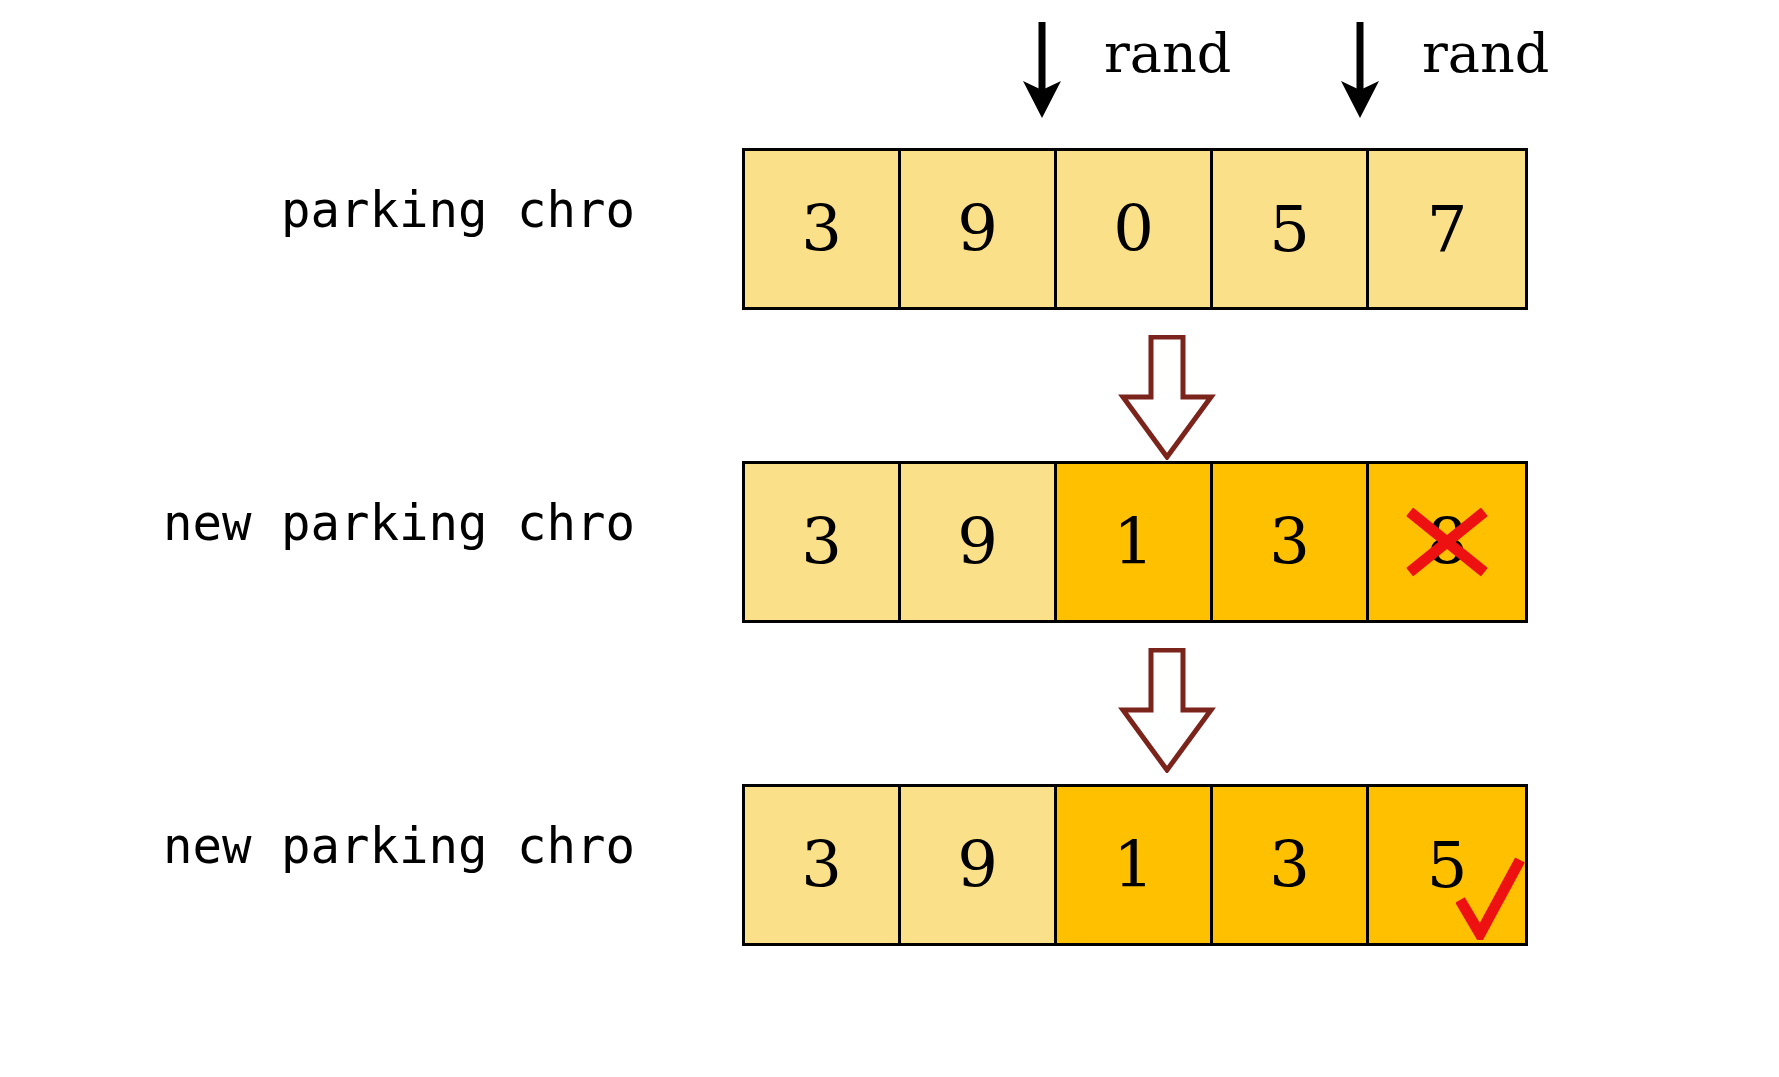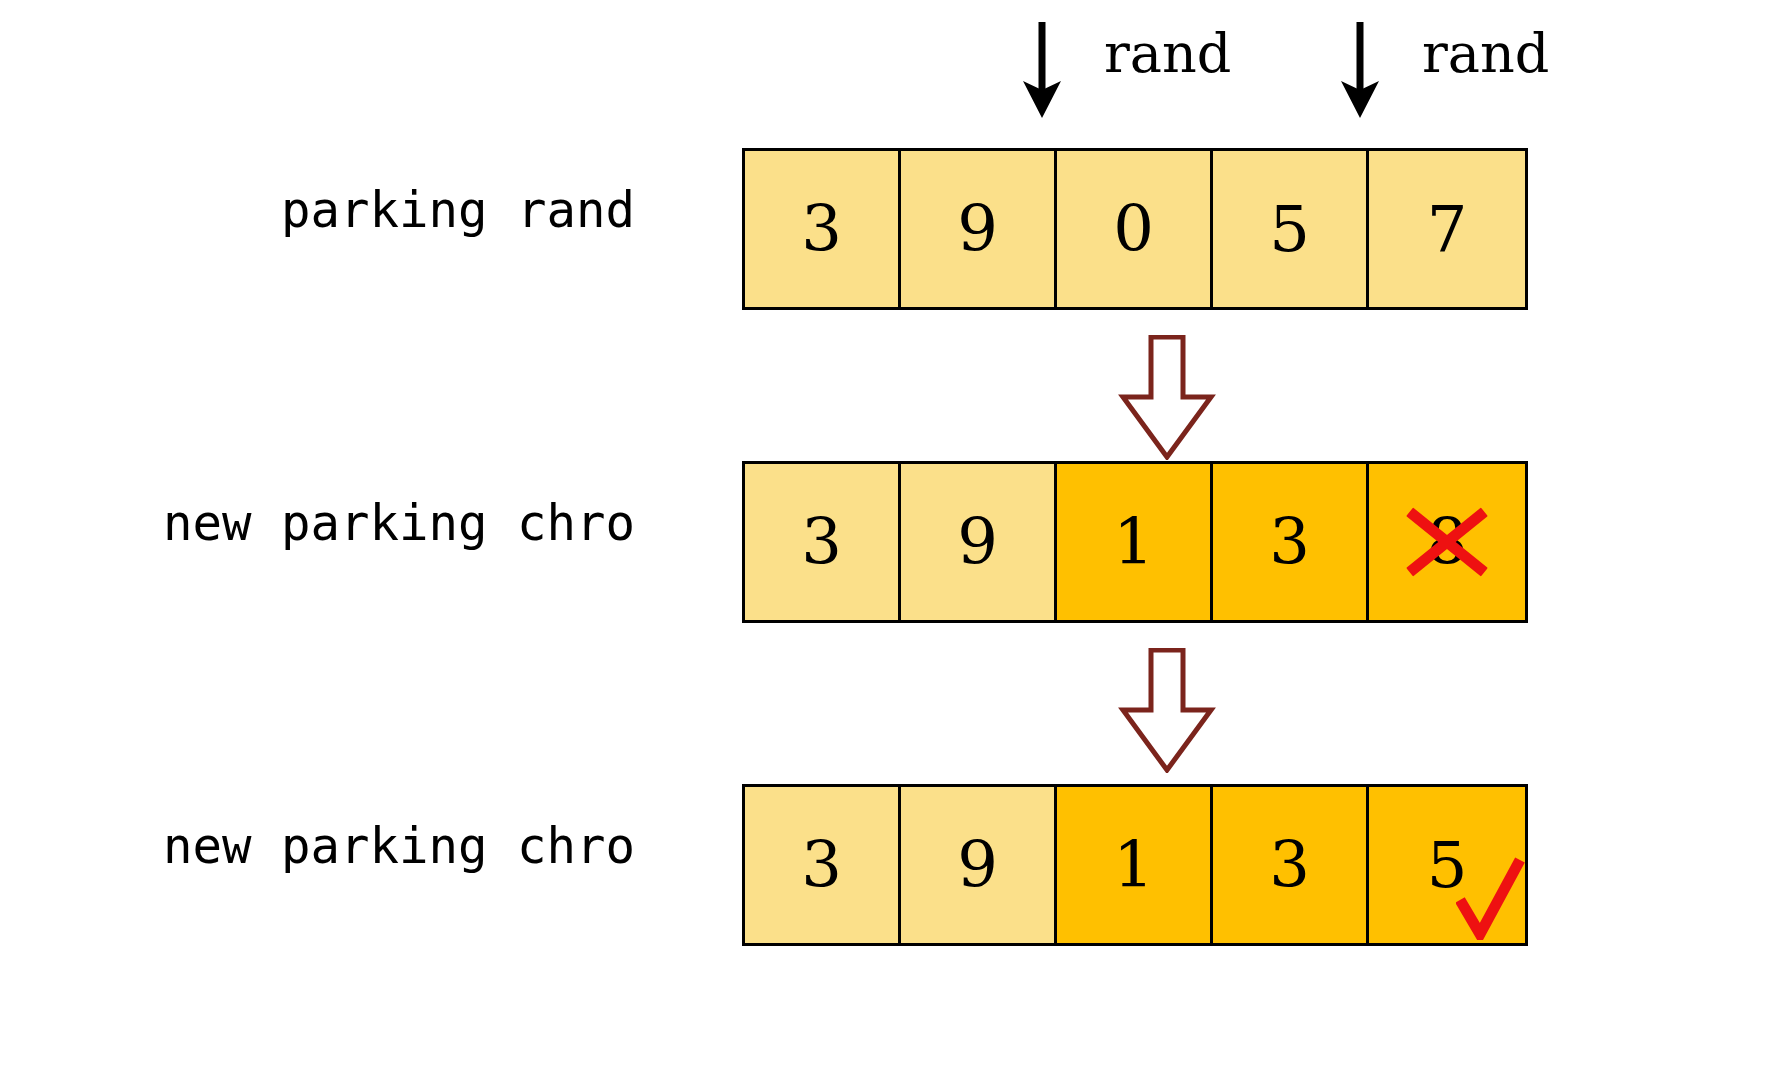--- a/index.html
+++ b/index.html
@@ -99,21 +99,21 @@
   </div>
 
   <div class="rand-group" style="left:1330px;top:18px;width:440px;height:110px;">
     <svg class="rand-arrow" width="60" height="100" viewBox="0 0 60 100">
       <line x1="30" y1="4" x2="30" y2="72" stroke="#000" stroke-width="7"></line>
       <polygon points="30,100 11,63 30,72 49,63" fill="#000"></polygon>
     </svg>
     <div class="rand-text" style="left:92px;top:4px;">rand</div>
   </div>
 
-  <div class="row-label" style="top:182px;">parking rand</div>
+  <div class="row-label" style="top:182px;">parking chro</div>
 
   <div class="array" style="left:742px;top:148px;">
     <div class="cell" style="background:#FBE08A;">
       <span class="val">3</span>
     </div>
     <div class="cell" style="background:#FBE08A;">
       <span class="val">9</span>
     </div>
     <div class="cell" style="background:#FBE08A;">
       <span class="val">0</span>

